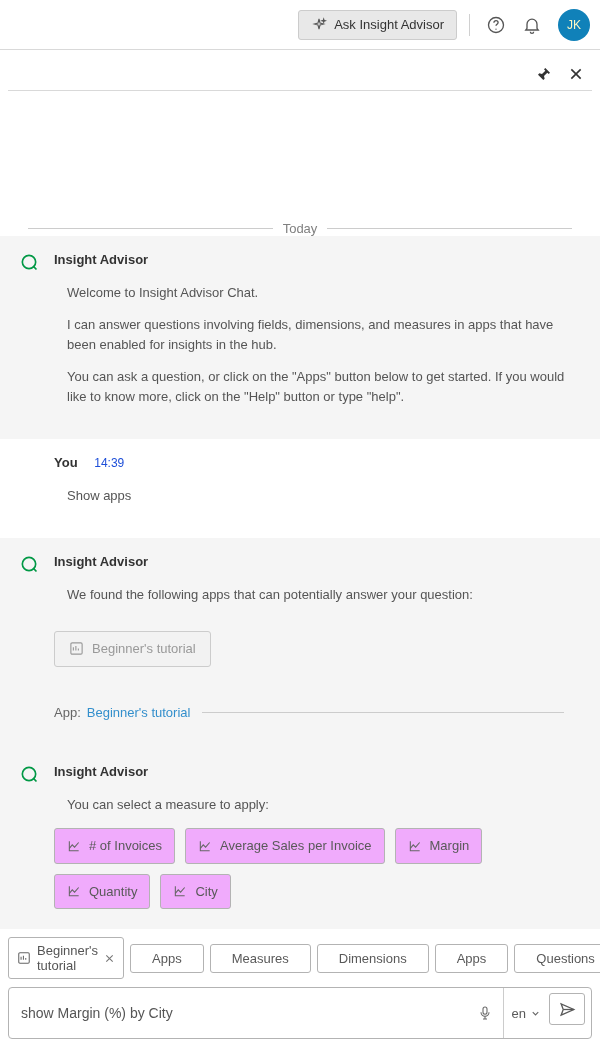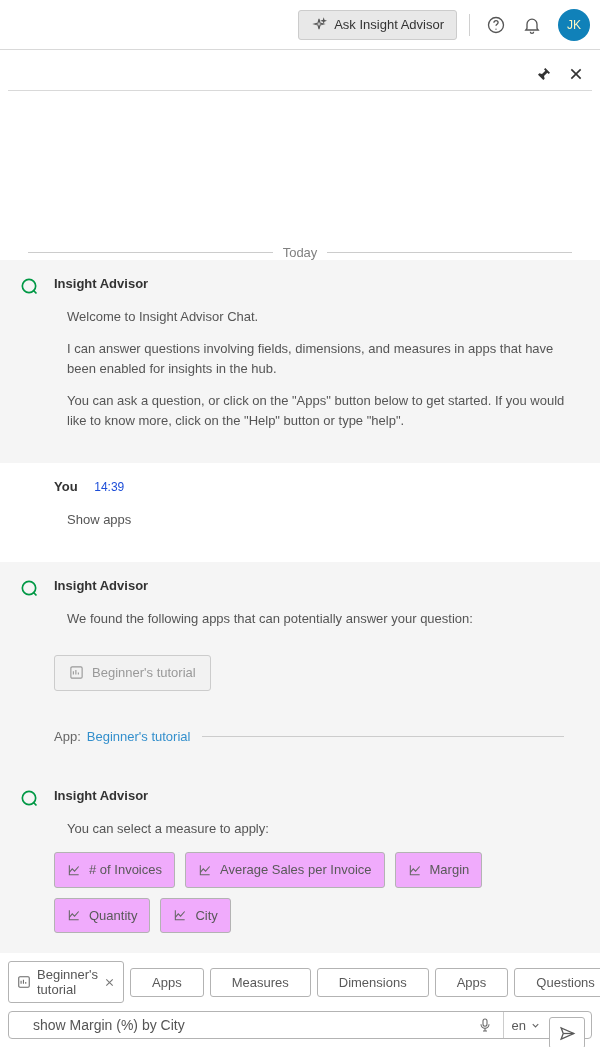--- a/index.html
+++ b/index.html
@@ -213,22 +213,21 @@
     padding: 6px 21px;
     font-size: 13px;
     color: #595959;
     cursor: pointer;
   }
   .input-row {
     display: flex;
     align-items: stretch;
     border: 1px solid #b3b3b3;
     border-radius: 4px;
-    height: 28px;
-    padding-left: 12px;
+    height: 52px;
   }
   .input-row input {
     flex: 1;
     border: none;
     outline: none;
     padding: 0 12px;
     font-size: 14px;
     color: #555;
     background: transparent;
   }

